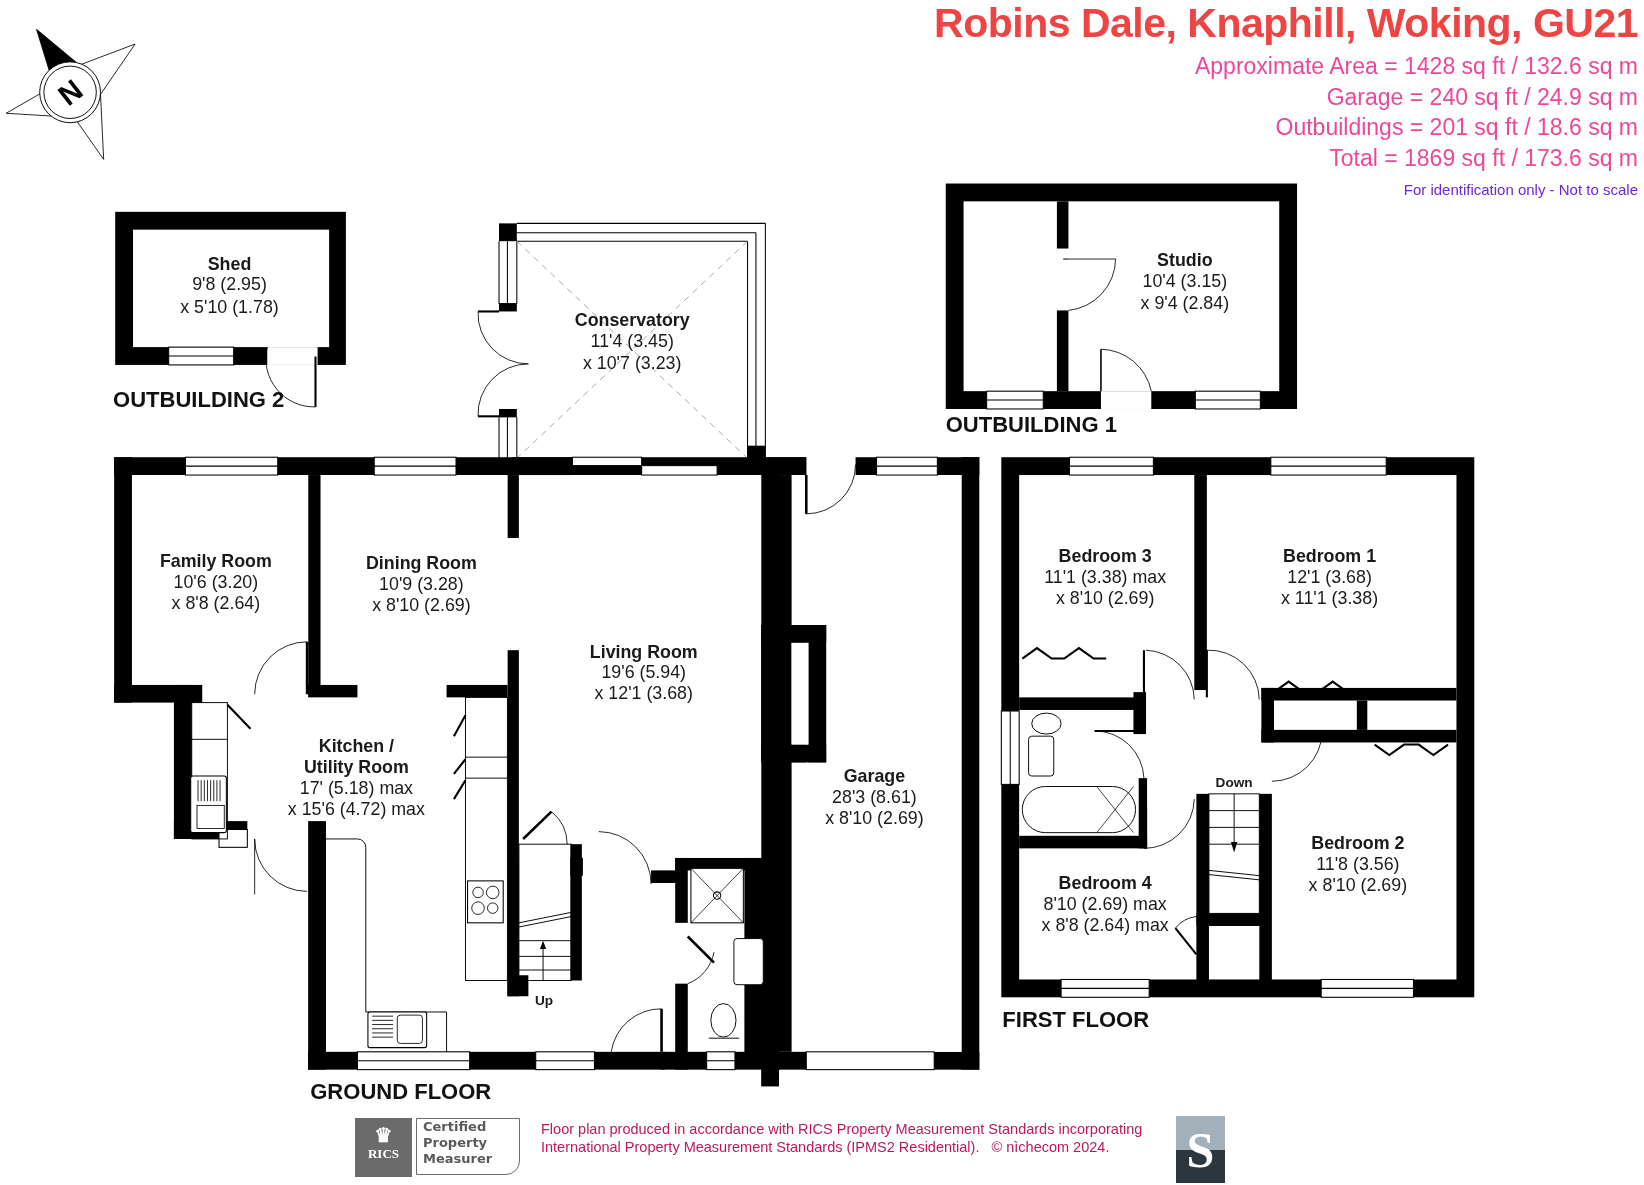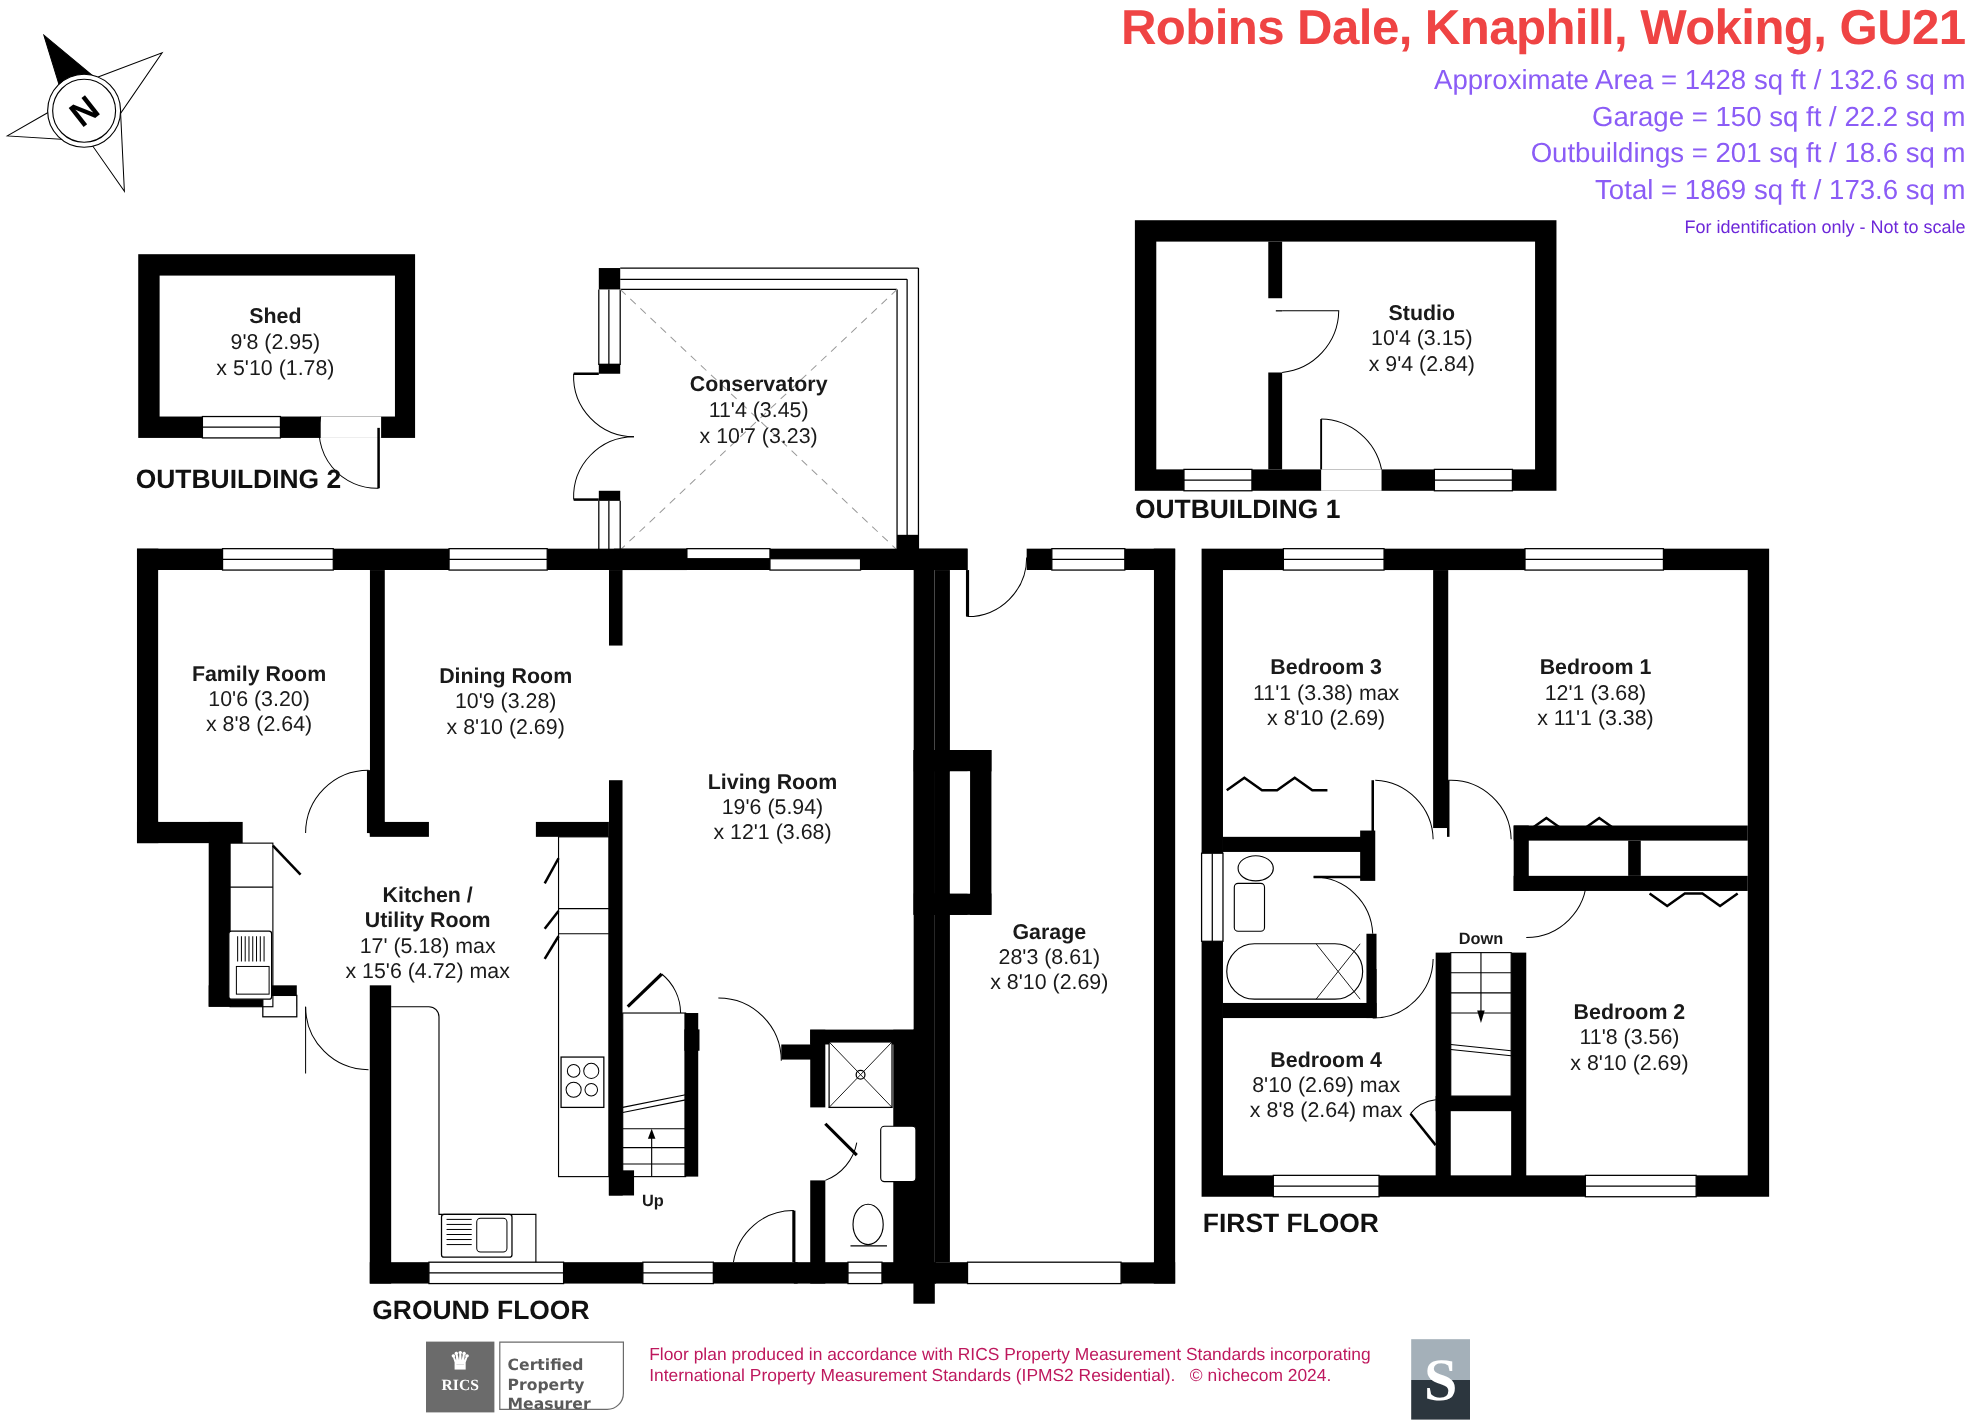--- a/index.html
+++ b/index.html
@@ -1,43 +1,43 @@
 <!DOCTYPE html>
 <html><head>
 <meta charset="utf-8">
 <style>
   html, body { margin: 0; padding: 0; background: #ffffff; }
   body { width: 1644px; height: 1185px; position: relative; overflow: hidden; font-family: "Liberation Sans", sans-serif; color: #111; }
   #stage { position: absolute; left: 0; top: 0; width: 1644px; height: 1185px; }
   .hdr { position: absolute; right: 6px; text-align: right; font-family: "Liberation Sans", sans-serif; }
   .hdr-title { top: 0px; font-size: 41px; font-weight: bold; letter-spacing: -0.5px; color: #ef4444; }
-  .hdr-line { font-size: 23px; color: #8b5cf6; }
+  .hdr-line { font-size: 23px; color: #ec4899; }
   .hdr-note { font-size: 15px; color: #6d28d9; }
   svg text { font-family: "Liberation Sans", sans-serif; }
   .rn { font-weight: bold; font-size: 17px; fill: #1a1a1a; }
   .rd { font-size: 17px; fill: #1a1a1a; }
   .fl { font-weight: bold; font-size: 21px; fill: #111; }
   .footer-text { position: absolute; left: 541px; top: 1120px; font-size: 14.5px; line-height: 18px; color: #be185d; }
   .rics { position: absolute; left: 355px; top: 1118px; width: 170px; height: 59px; }
   .rics-left { position: absolute; left: 0; top: 0; width: 57px; height: 59px; background: #6b6b6b; color: #fff; font-family: "Liberation Serif", serif; font-weight: bold; font-size: 13px; text-align: center; }
   .rics-left .lion { display: block; font-size: 20px; margin-top: 6px; line-height: 22px; }
-  .rics-right { position: absolute; left: 61px; top: 0; width: 104px; height: 57px; border: 1.5px solid #6b6b6b; border-radius: 0 0 14px 0; color: #5a5a5a; font-family: "DejaVu Sans", sans-serif; font-weight: bold; font-size: 13px; line-height: 16px; padding: 12px 0 0 6px; box-sizing: border-box; }
+  .rics-right { position: absolute; left: 61px; top: 0; width: 104px; height: 57px; border: 1.5px solid #6b6b6b; border-radius: 0 0 14px 0; color: #5a5a5a; font-family: "DejaVu Sans", sans-serif; font-weight: bold; font-size: 13px; line-height: 16px; padding: 0 0 0 6px; box-sizing: border-box; }
   .s-logo { position: absolute; left: 1176px; top: 1116px; width: 49px; height: 67px; }
   .s-logo .top { position: absolute; left: 0; top: 0; width: 49px; height: 34px; background: #a4b0b9; }
   .s-logo .bot { position: absolute; left: 0; top: 34px; width: 49px; height: 33px; background: #2c363e; }
   .s-logo .s { position: absolute; left: 0; top: 6px; width: 49px; text-align: center; font-family: "Liberation Serif", serif; font-weight: bold; font-size: 50px; color: #ffffff; line-height: 56px; }
 </style>
 </head>
 <body>
 
 <div id="stage">
 
   <div class="hdr hdr-title">Robins Dale, Knaphill, Woking, GU21</div>
   <div class="hdr hdr-line" style="top:53px;">Approximate Area = 1428 sq ft / 132.6 sq m</div>
-  <div class="hdr hdr-line" style="top:84px;">Garage = 150 sq ft / 22.2 sq m</div>
+  <div class="hdr hdr-line" style="top:84px;">Garage = 240 sq ft / 24.9 sq m</div>
   <div class="hdr hdr-line" style="top:114px;">Outbuildings = 201 sq ft / 18.6 sq m</div>
   <div class="hdr hdr-line" style="top:145px;">Total = 1869 sq ft / 173.6 sq m</div>
   <div class="hdr hdr-note" style="top:181px;">For identification only - Not to scale</div>
 
   <svg width="1644" height="1185" viewBox="0 0 1566 1130" style="position:absolute;left:0;top:0;">
 
     <g>
       <polygon points="34,28 75,62 50,80" fill="#000"></polygon>
       <polygon points="34,28 75,62 62,72 50,80" fill="none" stroke="#000" stroke-width="0.8"></polygon>
       <polygon points="75,62 128,42 95,90" fill="none" stroke="#000" stroke-width="0.8"></polygon>

